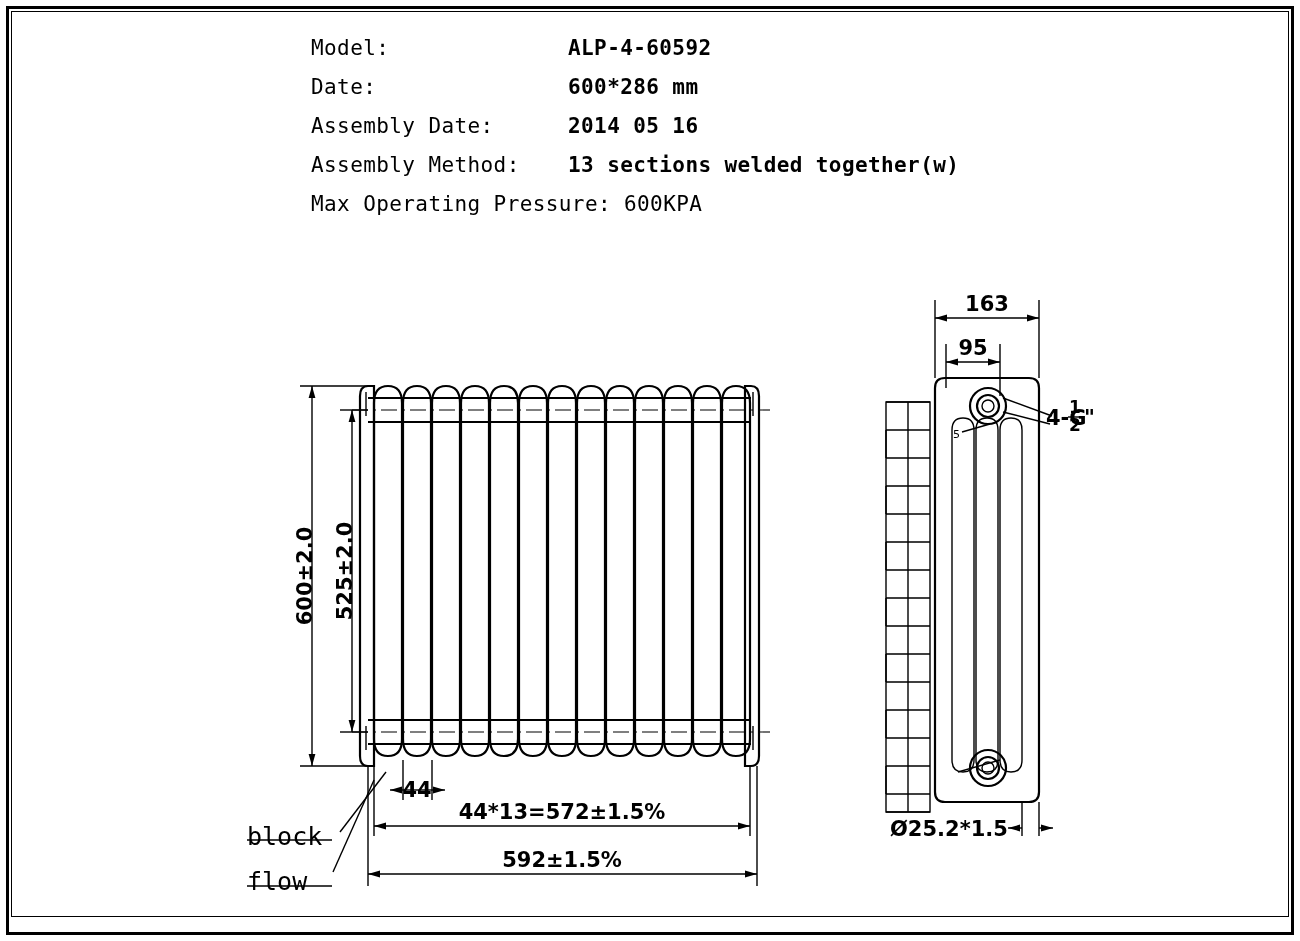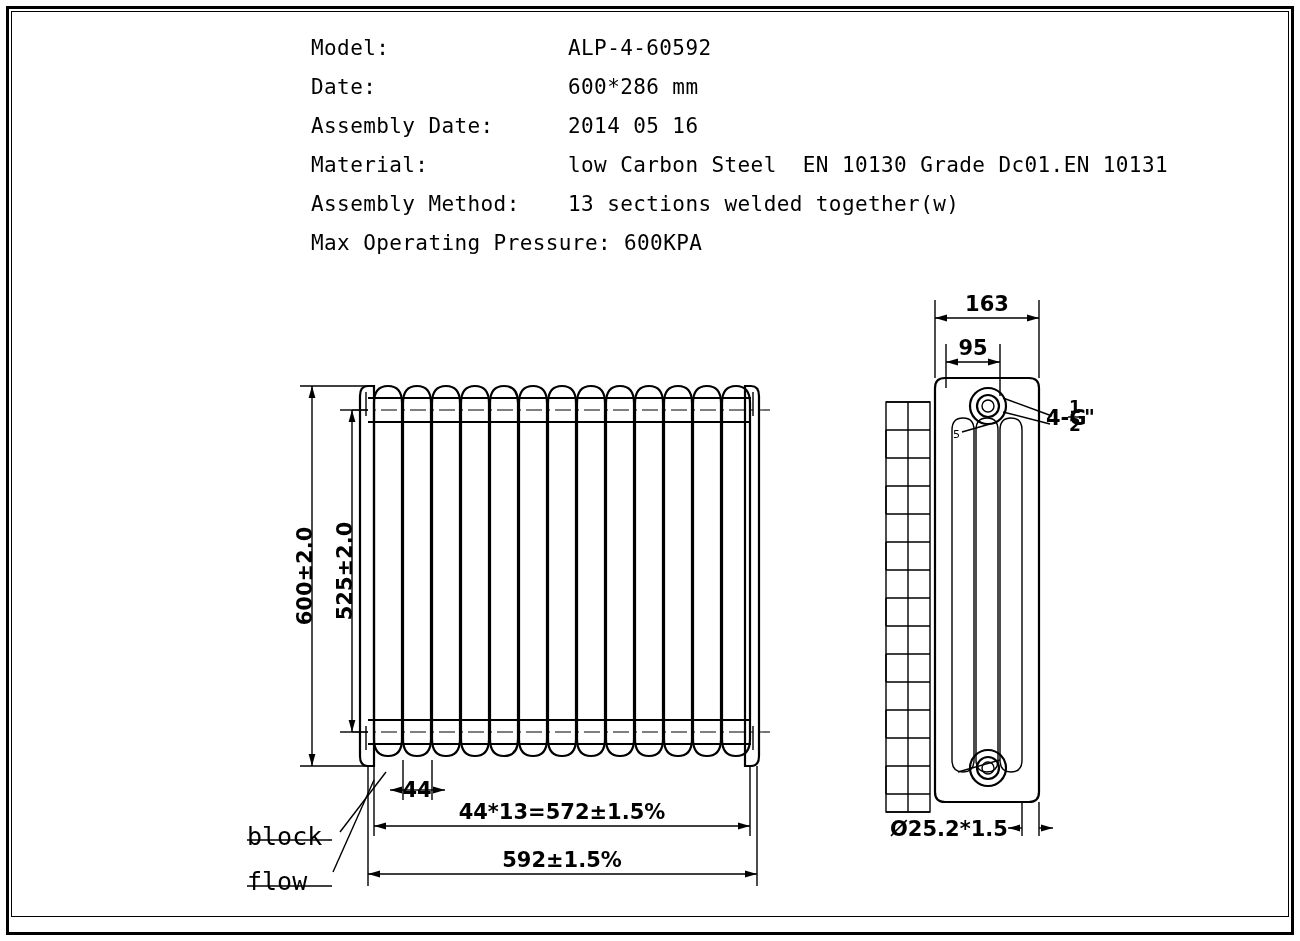--- a/index.html
+++ b/index.html
@@ -48,21 +48,21 @@
   }
   .spec-row {
     display: flex;
     align-items: baseline;
     height: 39px;
     font-size: 21px;
     letter-spacing: 0.4px;
     white-space: pre;
   }
   .spec-label { width: 257px; flex: none; }
-  .spec-value { flex: 1; }
+  .spec-value { flex: 1; font-weight: bold; }
   .spec-row.single .spec-label { width: auto; text-align: center; }
 
   
   #drawing {
     position: absolute;
     left: 0;
     top: 0;
     width: 1300px;
     height: 941px;
   }
@@ -113,24 +113,20 @@
       <span class="spec-label">Model:</span>
       <span class="spec-value">ALP-4-60592</span>
     </div>
     <div class="spec-row">
       <span class="spec-label">Date:</span>
       <span class="spec-value">600*286 mm</span>
     </div>
     <div class="spec-row">
       <span class="spec-label">Assembly Date:</span>
       <span class="spec-value">2014 05 16</span>
-    </div>
-    <div class="spec-row">
-      <span class="spec-label">Material:</span>
-      <span class="spec-value">low Carbon Steel  EN 10130 Grade Dc01.EN 10131</span>
     </div>
     <div class="spec-row">
       <span class="spec-label">Assembly Method:</span>
       <span class="spec-value">13 sections welded together(w)</span>
     </div>
     <div class="spec-row single">
       <span class="spec-label">Max Operating Pressure: 600KPA</span>
     </div>
   </div>
 

